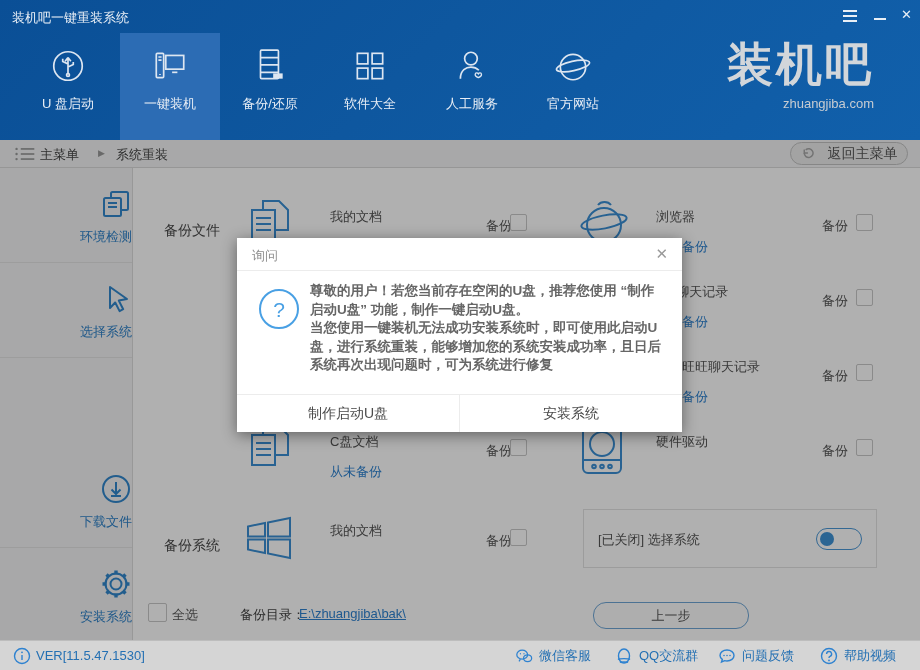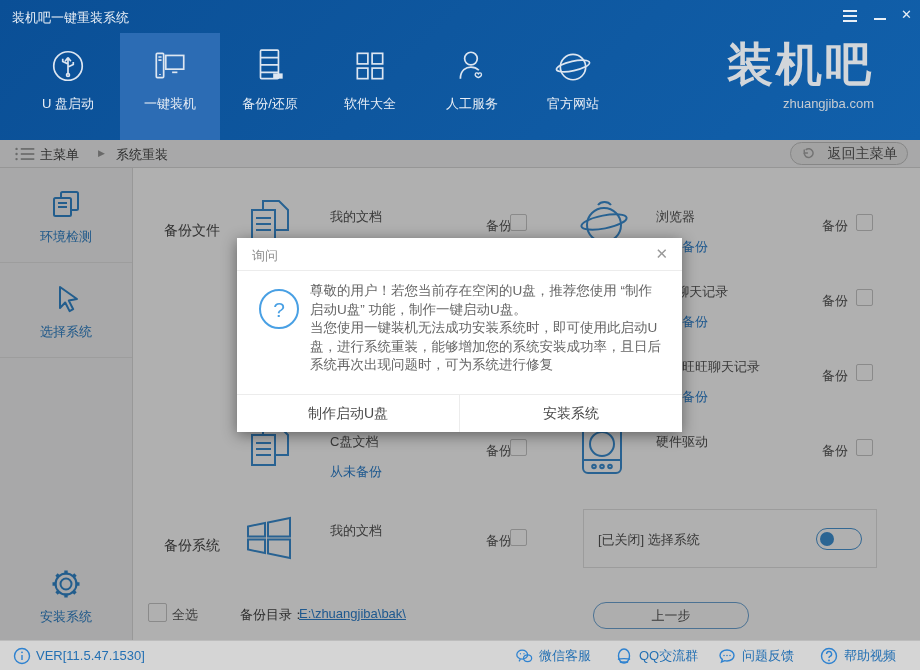--- a/index.html
+++ b/index.html
@@ -34,21 +34,21 @@
   .bc-caret { position:absolute; left:98px; top:8px; font-size:9px; color:#999; }
   .bc-cur { position:absolute; left:116px; top:6px; font-size:13px; color:#454545; }
   .back-btn { position:absolute; right:12px; top:2px; width:118px; height:23px; background:#ededed;
               border:1px solid #c2c2c2; border-radius:12px; font-size:14px; color:#555;
               display:flex; align-items:center; justify-content:center; gap:14px; cursor:pointer; }
   .back-btn svg { width:13px; height:13px; stroke:#a7a7a7; fill:none; stroke-width:1.8; }
 
   
   .sidebar { position:absolute; left:0; top:168px; width:133px; height:472px;
              background:#f3f4f5; border-right:1px solid #dcdcdc; }
-  .side-item { position:absolute; left:0; width:132px; height:95px; text-align:center;
+  .side-item { position:absolute; left:0; width:132px; height:95px; text-align:right;
                border-bottom:1px solid #e4e4e4; cursor:pointer; }
   .side-item.active { background:#e0e2e4; }
   .side-item svg { margin-top:20px; width:32px; height:32px; stroke:#3287cd; fill:none; stroke-width:2; }
   .side-label { margin-top:4px; font-size:13px; color:#2f81c8; }
 
   
   .content { position:absolute; left:133px; top:168px; width:787px; height:472px; background:#ffffff; }
   .abs { position:absolute; }
   .group-label { font-size:14px; color:#4a4a4a; }
   .item-icon svg { stroke:#3a8fd4; fill:none; stroke-width:2; }
@@ -78,21 +78,21 @@
 
   
   .overlay { position:absolute; left:0; top:140px; width:920px; height:500px; background:rgba(0,0,0,0.31); z-index:10; }
   .dialog { position:absolute; left:237px; top:238px; width:445px; height:194px; background:#fff; z-index:20;
             box-shadow:0 3px 14px rgba(0,0,0,0.45); }
   .dlg-title { position:absolute; left:15px; top:9px; font-size:13px; color:#8e8e8e; }
   .dlg-close { position:absolute; right:14px; top:7px; font-size:15px; color:#9a9a9a; cursor:pointer; }
   .dlg-hr1 { position:absolute; left:0; top:32px; width:445px; height:1px; background:#ececec; }
   .dlg-qicon { position:absolute; left:22px; top:51px; width:40px; height:40px; border:2px solid #49a0e4;
                border-radius:50%; color:#49a0e4; font-size:21px; text-align:center; line-height:38px; }
-  .dlg-msg { position:absolute; left:73px; top:44px; width:352px; font-size:13.5px; color:#666; line-height:18.5px; }
+  .dlg-msg { position:absolute; left:73px; top:44px; width:352px; font-size:13.5px; color:#666; line-height:18.5px;font-weight:bold; }
   .dlg-footer { position:absolute; left:0; top:156px; width:445px; height:38px; border-top:1px solid #ececec;
                 display:flex; }
   .dlg-btn { flex:1; text-align:center; line-height:37px; font-size:14px; color:#4a4a4a; cursor:pointer; }
   .dlg-btn:first-child { border-right:1px solid #ececec; }
 </style>
 </head>
 <body>
 
 <div id="app">
 
@@ -197,20 +197,27 @@
         <path d="M8 15h9M8 19h9"></path>
       </svg>
       <div class="side-label">环境检测</div>
     </div>
     <div class="side-item" style="top:95px">
       <svg viewBox="0 0 32 32">
         <path d="M10 4l17 12-8.2 1.6 4.4 8.6-3.6 1.9-4.4-8.6L10 25z" stroke-linejoin="round"></path>
       </svg>
       <div class="side-label">选择系统</div>
     </div>
+    <div class="side-item" style="top:285px">
+      <svg viewBox="0 0 32 32">
+        <circle cx="16" cy="16" r="13"></circle>
+        <path d="M16 9v11M11.5 16.5L16 21l4.5-4.5M11 23h10"></path>
+      </svg>
+      <div class="side-label">下载文件</div>
+    </div>
     <div class="side-item" style="top:380px">
       <svg viewBox="0 0 32 32">
         <circle cx="16" cy="16" r="5.5"></circle>
         <circle cx="16" cy="16" r="10.5"></circle>
         <g stroke-width="3.4">
           <path d="M16 2.5v4M16 25.5v4M2.5 16h4M25.5 16h4M6.5 6.5l2.8 2.8M22.7 22.7l2.8 2.8M6.5 25.5l2.8-2.8M22.7 9.3l2.8-2.8"></path>
         </g>
       </svg>
       <div class="side-label">安装系统</div>
     </div>

